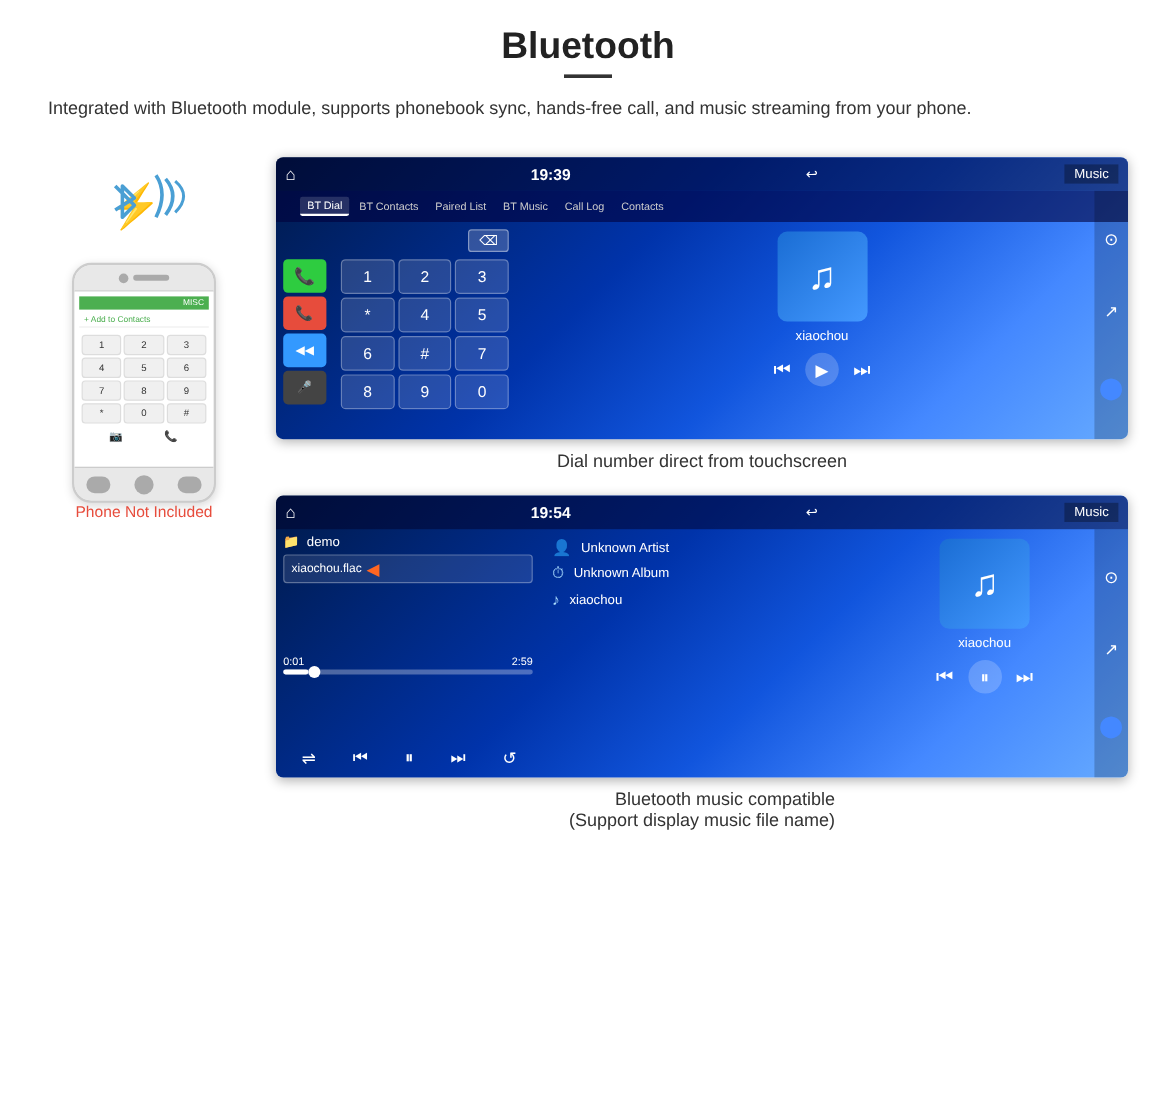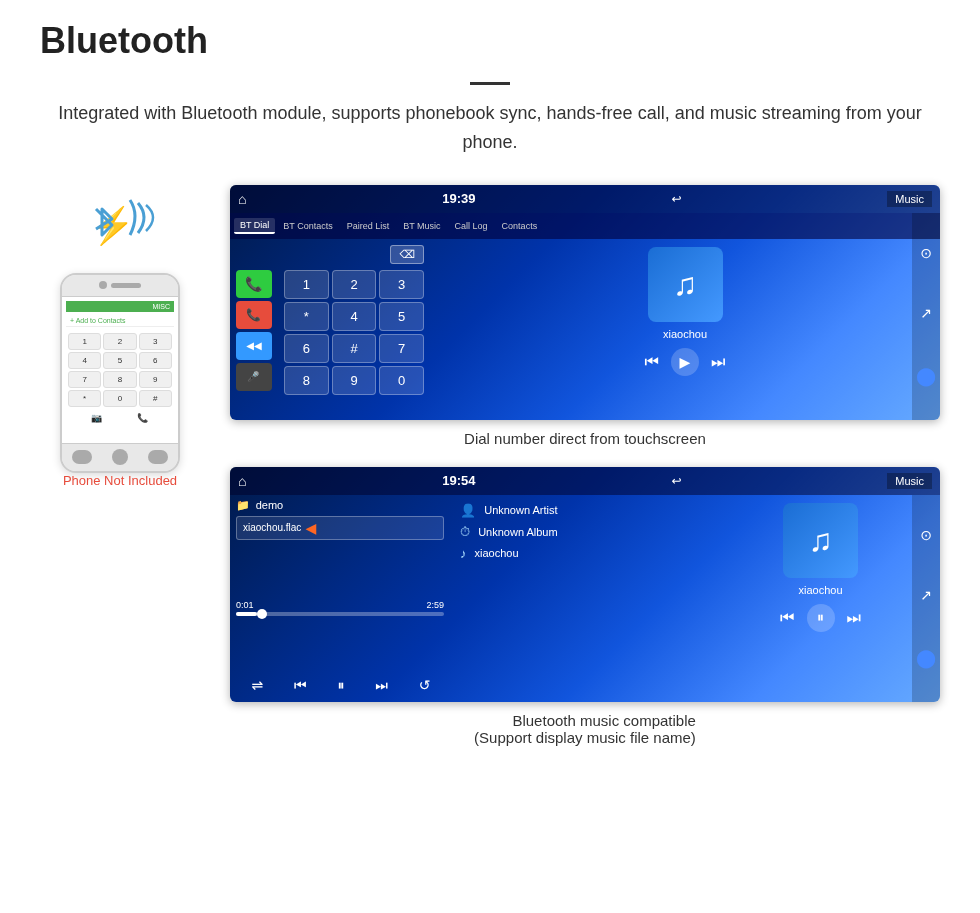--- a/index.html
+++ b/index.html
@@ -8,33 +8,34 @@
       min-height: 913px;
       background: #fff;
       font-family: Arial, sans-serif;
       color: #222;
     }
     .page-container {
       width: 980px;
       padding: 20px 40px 40px;
     }
     .page-title {
-      font-size: 36px;
+      text-align: center;
+      font-size: 31px;
       font-weight: bold;
-      margin-bottom: 20px;
+      margin-bottom: 6px;
     }
     .title-divider {
       width: 40px;
       height: 3px;
       background: #333;
       margin: 0 auto 14px;
     }
     .subtitle {
-      text-align: center;
-      font-size: 18px;
+      text-align: left;
+      font-size: 15px;
       color: #333;
       margin-bottom: 28px;
       line-height: 1.6;
     }
     .content-section {
       display: flex;
       align-items: flex-start;
       gap: 30px;
       margin-bottom: 30px;
     }
@@ -218,21 +219,21 @@
     .cs-music-label {
       color: #fff;
       font-size: 11px;
       background: rgba(0,0,0,0.3);
       padding: 2px 8px;
       margin-left: 10px;
     }
     .cs-tabs {
       display: flex;
       background: rgba(0,0,60,0.6);
-      padding: 2px 4px;
+      padding: 2px 20px;
       gap: 2px;
       height: 26px;
       align-items: center;
     }
     .cs-tab {
       color: #ccc;
       font-size: 9px;
       padding: 2px 6px;
       border-radius: 2px;
       white-space: nowrap;

